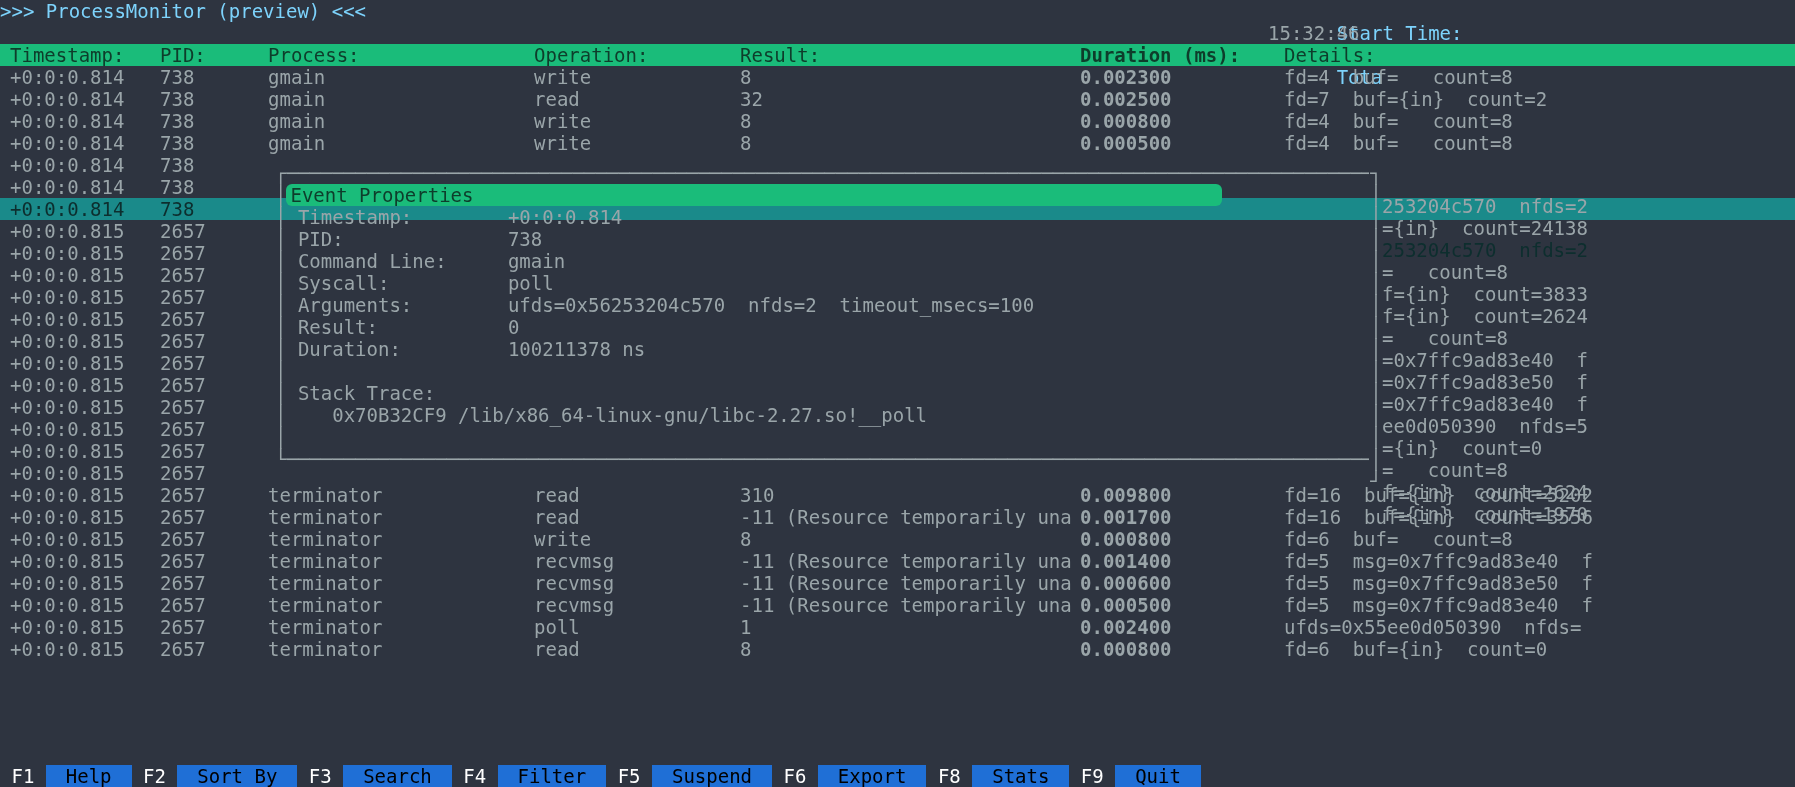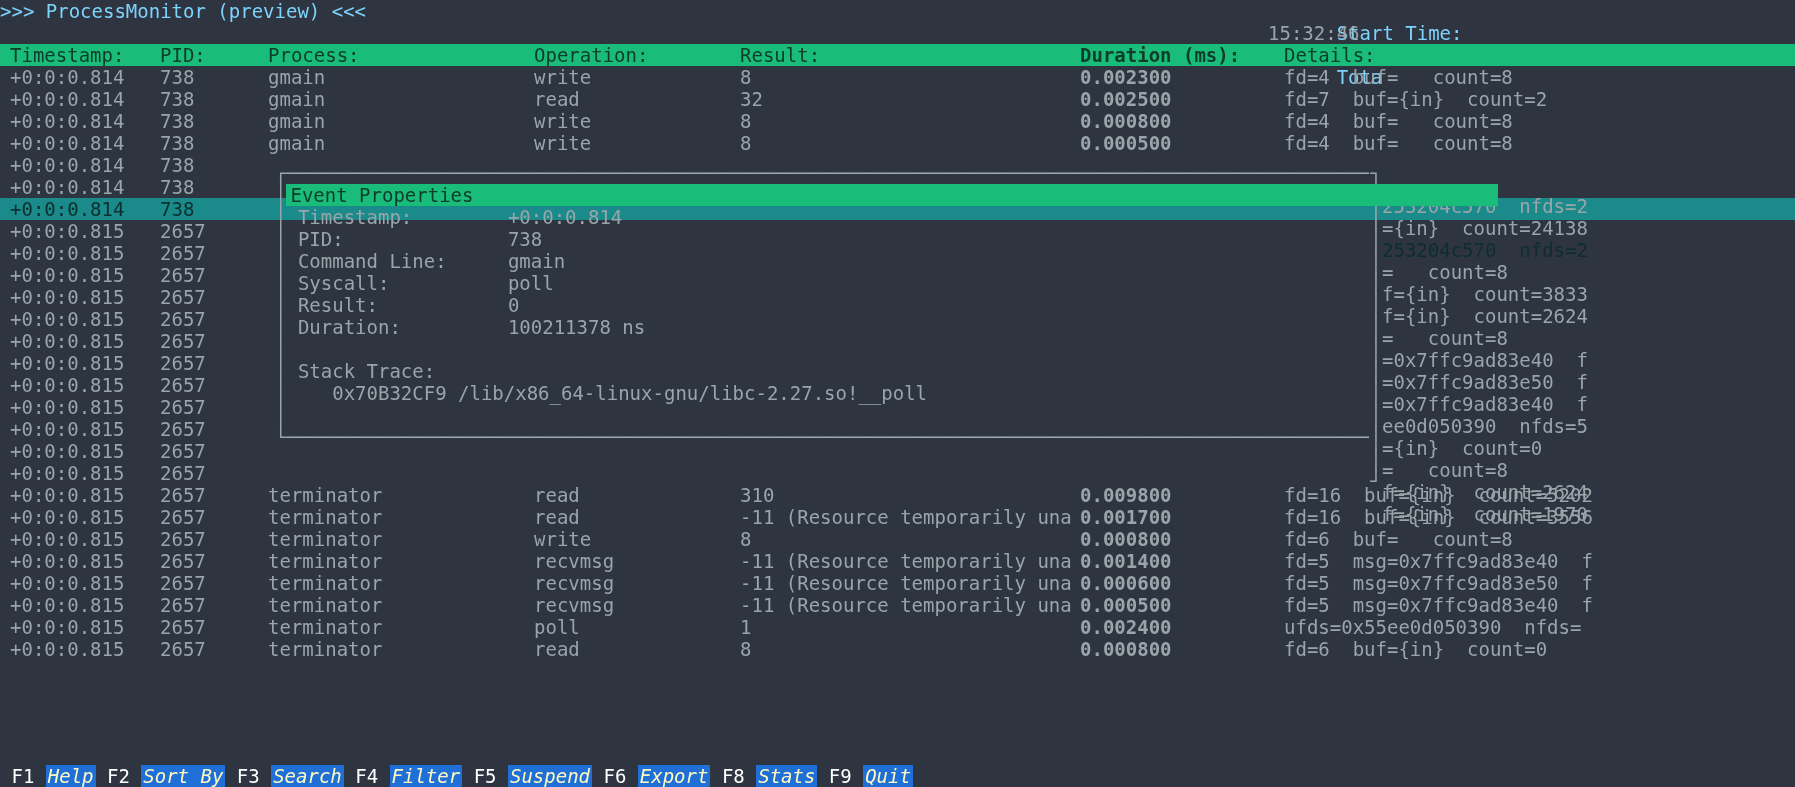--- a/index.html
+++ b/index.html
@@ -53,21 +53,21 @@
     z-index:5;
   }
   .right-frags .row { white-space:pre; color:#9aa5a9; height:22px; display:flex; }
   .right-frags .bar { width:12px; text-align:center; color:#9aa5a9; }
   .right-frags .txt { flex:1;margin-top:33px; }
   .fn-bar {
     position:absolute; left:0; bottom:0; height:22px; width:100%;
     background:#2e3440; white-space:pre;
   }
   .fn-key { color:#ffffff; }
-  .fn-lbl { background:#1f6fd6; color:#fef9c3; padding:0 2px;font-style:italic; }
+  .fn-lbl { background:#1f6fd6; color:#000000; padding:0 20px; }
 </style>
 </head>
 <body>
 
 <div class="screen">
 
   <div class="row title-row">
     <span class="title-left">&gt;&gt;&gt; ProcessMonitor (preview) &lt;&lt;&lt;</span>
     <span class="title-right">
       <span>Start Time:</span>
@@ -133,26 +133,27 @@
       <div class="row"><span class="bar">│</span><span class="txt">=0x7ffc9ad83e40  f</span></div>
       <div class="row"><span class="bar">│</span><span class="txt">ee0d050390  nfds=5</span></div>
       <div class="row"><span class="bar">│</span><span class="txt">={in}  count=0</span></div>
       <div class="row"><span class="bar">│</span><span class="txt">=   count=8</span></div>
       <div class="row"><span class="bar">│</span><span class="txt">f={in}  count=2624</span></div>
       <div class="row"><span class="bar">┘</span><span class="txt">f={in}  count=1970</span></div>
     </div>
 
   <div class="popup">
     <div class="popup-border-top">┌──────────────────────────────────────────────────────────────────────────────────────────────────────────</div>
-    <div class="popup-line"><span class="bar">│</span><span class="popup-title" style="display:inline-block;width:1212px;">Event Properties</span></div>
+    <div class="popup-line"><span class="bar">│</span><span class="popup-title" style="display:inline-block;width:936px;border-radius:6px;">Event Properties</span></div>
     <div id="popup-fields">
         <div class="popup-line"><span class="bar">│ </span><span class="lbl">Timestamp:</span><span class="val">+0:0:0.814</span></div>
         <div class="popup-line"><span class="bar">│ </span><span class="lbl">PID:</span><span class="val">738</span></div>
         <div class="popup-line"><span class="bar">│ </span><span class="lbl">Command Line:</span><span class="val">gmain</span></div>
         <div class="popup-line"><span class="bar">│ </span><span class="lbl">Syscall:</span><span class="val">poll</span></div>
+        <div class="popup-line"><span class="bar">│ </span><span class="lbl">Arguments:</span><span class="val">ufds=0x56253204c570  nfds=2  timeout_msecs=100</span></div>
         <div class="popup-line"><span class="bar">│ </span><span class="lbl">Result:</span><span class="val">0</span></div>
         <div class="popup-line"><span class="bar">│ </span><span class="lbl">Duration:</span><span class="val">100211378 ns</span></div>
       </div>
     <div class="popup-line"><span class="bar">│</span></div>
     <div class="popup-line"><span class="bar">│ </span><span>Stack Trace:</span></div>
     <div class="popup-line"><span class="bar">│ </span><span>   0x70B32CF9 /lib/x86_64-linux-gnu/libc-2.27.so!__poll</span></div>
     <div class="popup-line"><span class="bar">│</span></div>
     <div class="popup-border-bot">└──────────────────────────────────────────────────────────────────────────────────────────────────────────</div>
   </div>
 

